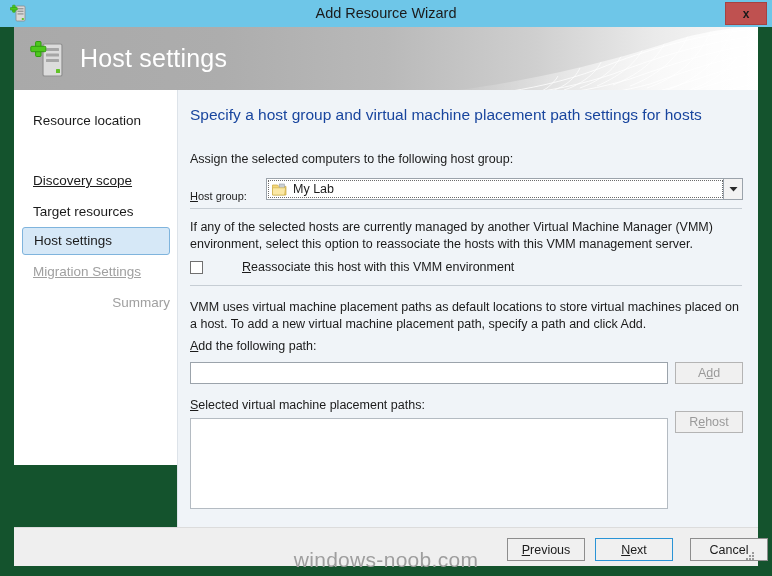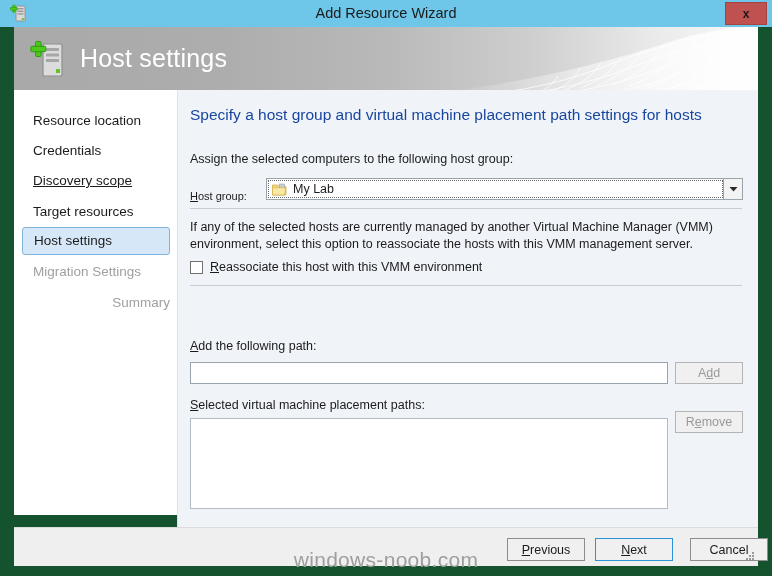--- a/index.html
+++ b/index.html
@@ -78,21 +78,21 @@
     line-height: 63px;
     font-size: 25px;
     color: #ffffff;
     letter-spacing: 0.2px;
   }
 
   
   #sidebar {
     position: absolute;
     left: 14px; top: 90px;
-    width: 163px; height: 425px;
+    width: 163px; height: 375px;
     background: #ffffff;
     box-sizing: border-box;
   }
   #content {
     position: absolute;
     left: 177px; top: 90px;
     width: 581px; height: 437px;
     background: #f0f4f8;
     border-left: 1px solid #dde3e9;
     box-sizing: border-box;
@@ -205,20 +205,21 @@
     font-size: 12.5px;
     line-height: 17px;
     color: #1b1b1b;
   }
   #reassoc-row {
     position: absolute;
     left: 12px; top: 168px;
     height: 18px;
     display: flex; align-items: center;
     cursor: pointer;
+    gap: 32px;
   }
   #reassoc-checkbox {
     width: 13px; height: 13px;
     background: #ffffff;
     border: 1px solid #707070;
     box-sizing: border-box;
     flex: none;
   }
   #reassoc-label {
     margin-left: 7px;
@@ -396,25 +397,24 @@
           <rect x="5.6" y="2.5" width="5.4" height="15" rx="1"></rect>
           <rect x="0.8" y="7.3" width="15" height="5.4" rx="1"></rect>
         </g>
       </svg>
     </div>
     <div id="banner-title">Host settings</div>
   </div>
 
   <div id="sidebar">
     <div class="nav-item" style="top:17px;">Resource location</div>
-    <div class="nav-item" style="top:47px;">Credentials</div>
     <div class="nav-item" style="top:77px;text-decoration:underline;">Discovery scope</div>
     <div class="nav-item" style="top:108px;">Target resources</div>
     <div class="nav-item selected" style="top:137px;">Host settings</div>
-    <div class="nav-item disabled" style="top:168px;">Migration Settings</div>
+    <div class="nav-item disabled" style="top:168px;text-decoration:underline;">Migration Settings</div>
     <div class="nav-item disabled" style="top:199px;text-align:right;">Summary</div>
   </div>
 
   <div id="content">
 
     <div id="content-heading">Specify a host group and virtual machine placement path settings for hosts</div>
 
     <div id="assign-label">Assign the selected computers to the following host group:</div>
 
     <div id="hostgroup-label"><span class="u">H</span><span>ost group:</span></div>
@@ -440,39 +440,40 @@
 
     <div id="reassoc-desc">If any of the selected hosts are currently managed by another Virtual Machine Manager (VMM) environment, select this option to reassociate the hosts with this VMM management server.</div>
 
     <div id="reassoc-row">
       <div id="reassoc-checkbox"></div>
       <div id="reassoc-label"><span class="u">R</span><span>eassociate this host with this VMM environment</span></div>
     </div>
 
     <div class="sep-line" id="sep-2"></div>
 
+    <div id="paths-desc">VMM uses virtual machine placement paths as default locations to store virtual machines placed on a host. To add a new virtual machine placement path, specify a path and click Add.</div>
 
     <div id="addpath-label"><span class="u">A</span><span>dd the following path:</span></div>
 
     <input id="addpath-input" type="text" value="" style="">
 
     <div class="side-button" id="add-button">
         <span>A</span>
         <span class="u">d</span>
         <span>d</span>
       </div>
 
     <div id="selected-label"><span class="u">S</span><span>elected virtual machine placement paths:</span></div>
 
     <div id="paths-list"></div>
 
     <div class="side-button" id="remove-button">
         <span>R</span>
         <span class="u">e</span>
-        <span>move</span>
+        <span>host</span>
       </div>
 
   </div>
 
   <div id="footer">
     <div class="foot-button" id="btn-previous">
         <span class="u">P</span>
         <span>revious</span>
       </div>
     <div class="foot-button default" id="btn-next">

